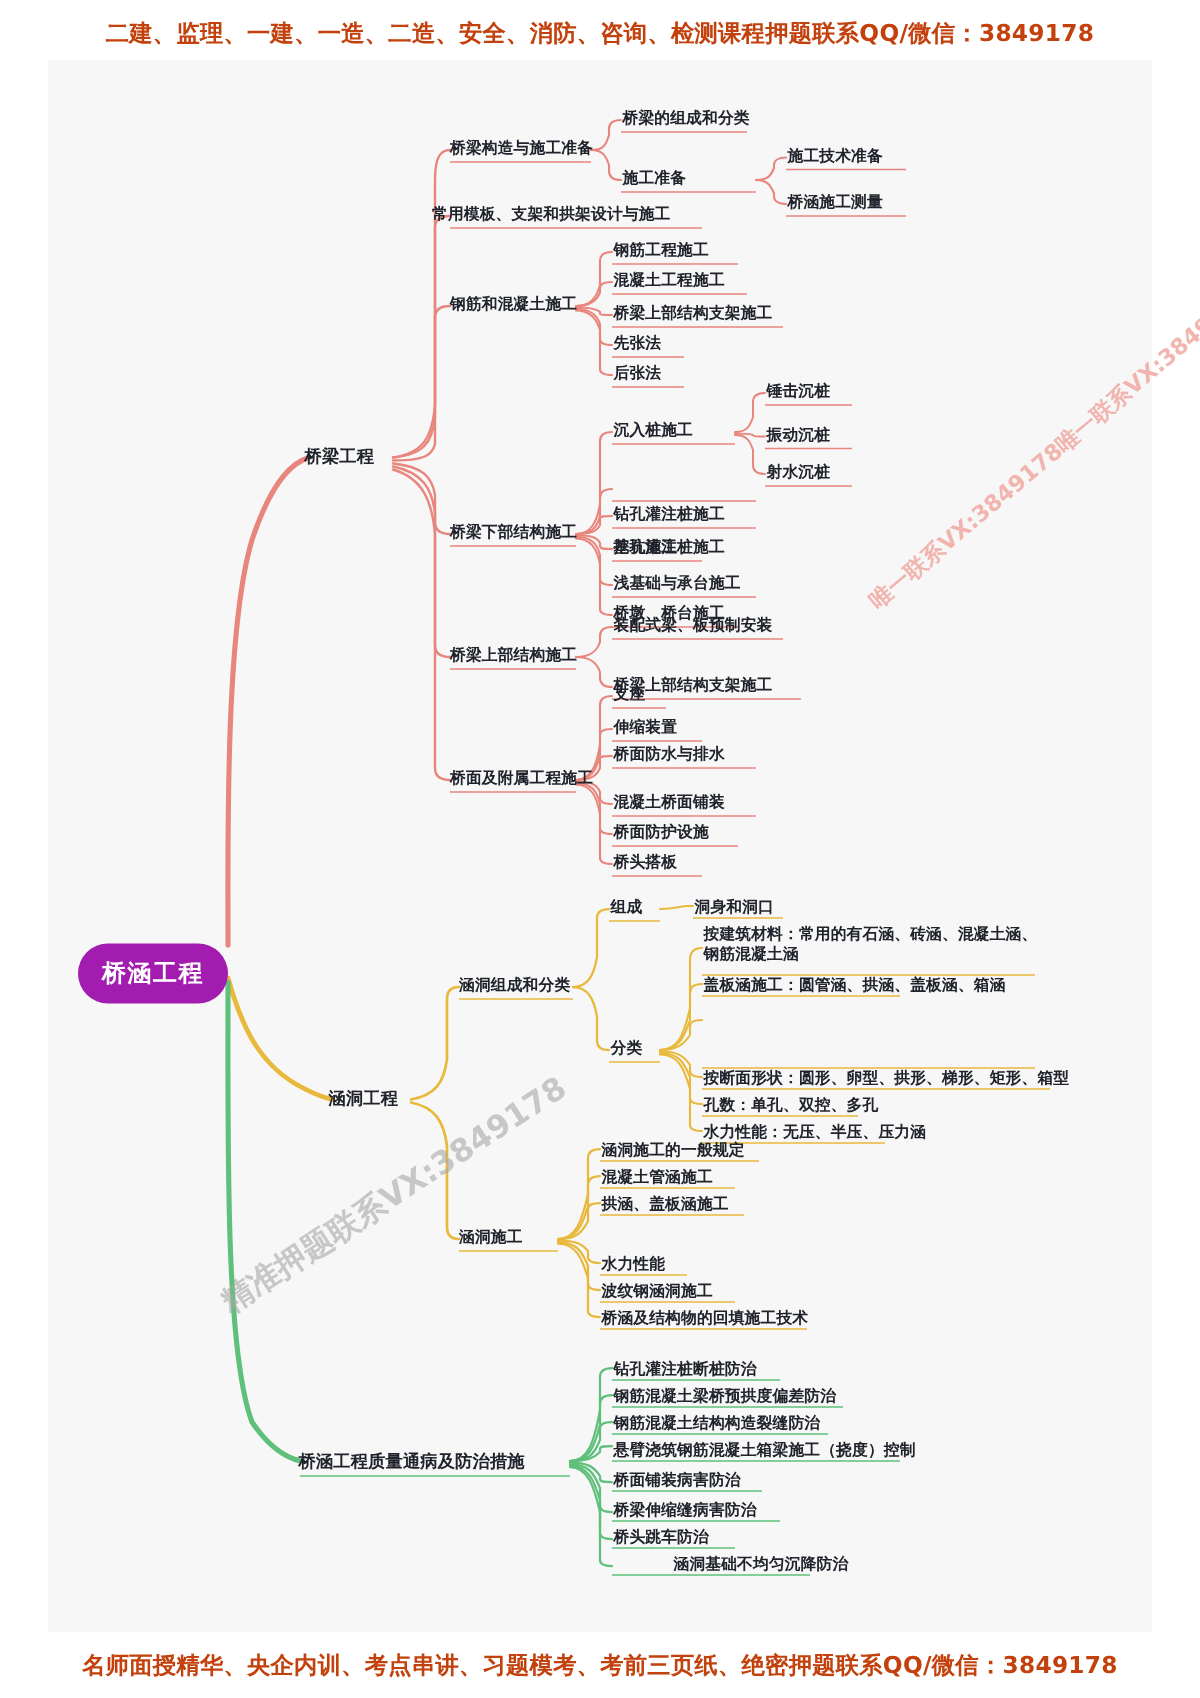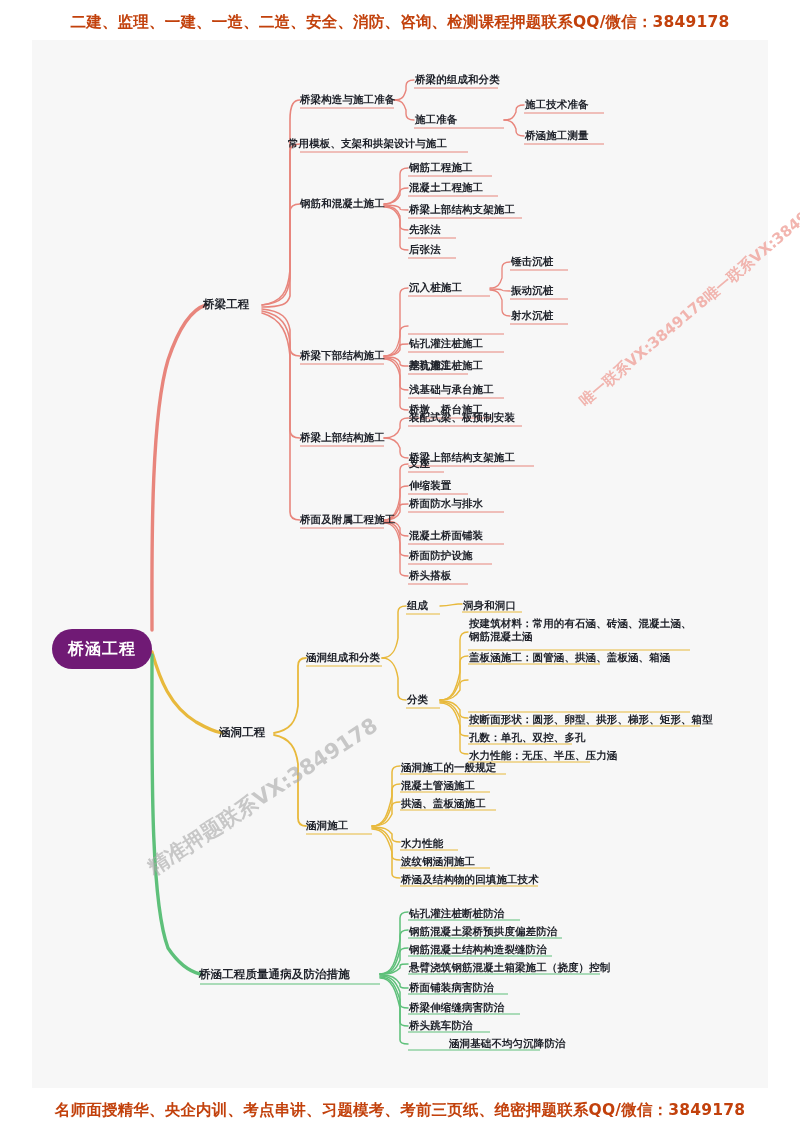--- a/index.html
+++ b/index.html
@@ -7,21 +7,21 @@
   #page{position:relative;width:800px;height:1132px;background:#ffffff;overflow:hidden;}
   .hdr{position:absolute;left:0;width:800px;text-align:center;color:#c2410c;
        font-weight:bold;font-size:15.5px;letter-spacing:.2px;white-space:nowrap;}
   #header-banner{top:12px;}
   #footer-banner{top:1100px;}
   #canvas{position:absolute;left:32px;top:40px;width:736px;height:1048px;background:#f7f7f7;}
   svg#links{position:absolute;left:0;top:0;width:800px;height:1132px;pointer-events:none;}
   .node{position:absolute;white-space:nowrap;font-weight:bold;color:#20232b;
         font-size:10.5px;line-height:1.28;letter-spacing:.1px;}
   .node.multiline{white-space:normal;}
-  .root{position:absolute;background:#701a75;color:#ffffff;border-radius:20px;
+  .root{position:absolute;background:#a21caf;color:#ffffff;border-radius:20px;
         font-size:16px;font-weight:bold;letter-spacing:1px;
         display:flex;align-items:center;justify-content:center;}
   .branch-label{font-size:11.5px;}
   .wm{position:absolute;color:#f0a9a2;font-weight:bold;white-space:nowrap;
       transform-origin:0 0;opacity:.85;}
   .wm2{position:absolute;color:#a8a8a8;font-weight:bold;white-space:nowrap;
        transform-origin:0 0;opacity:.6;}
 </style>
 </head>
 <body>

